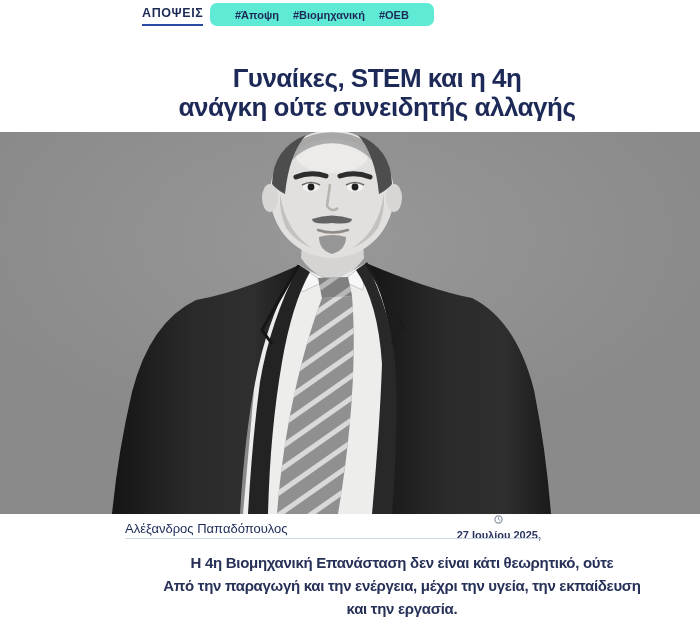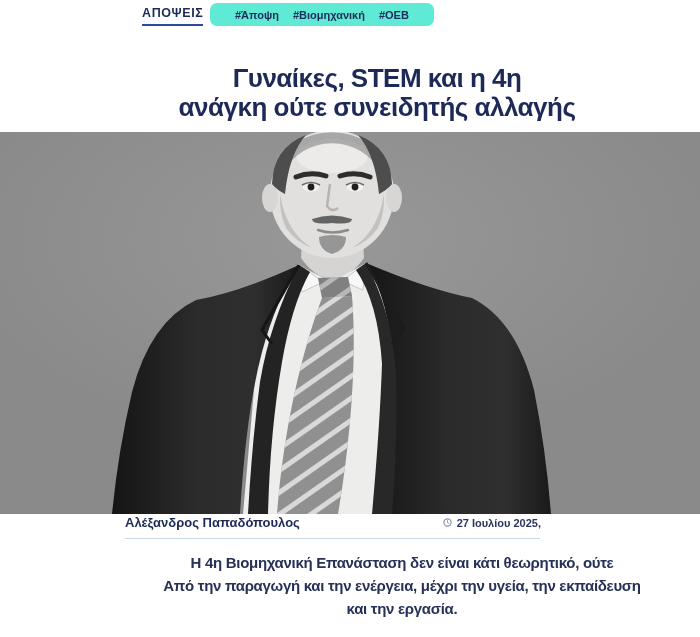--- a/index.html
+++ b/index.html
@@ -32,22 +32,22 @@
   .photo {
     position: absolute; left: 0; top: 132px; width: 700px; height: 382px;
     background: #8a8a8a; overflow: hidden;
   }
   .photo svg { display: block; width: 700px; height: 382px; }
 
   .byline-row {
     position: absolute; left: 125px; top: 515px; width: 416px;
     display: flex; justify-content: space-between; align-items: center;
   }
-  .author { font-size: 13px; font-weight: 700; color: #1c2a57; cursor: pointer; }
-  .date-wrap { display: flex; align-items: center; gap: 5px; }
+  .author { font-size: 13px; font-weight: 400; color: #1c2a57; cursor: pointer; }
+  .date-wrap { display: flex; align-items: center; gap: 5px; flex-direction: column; }
   .date-text { font-size: 11px; font-weight: 600; color: #2a3560; }
   .clock { width: 9px; height: 9px; }
 
   .separator { position: absolute; left: 125px; top: 538px; width: 415px; height: 1px; background: #cbd8e7; }
 
   .body-text {
     position: absolute; left: 128px; top: 551px; width: 540px;
     color: #273158; font-size: 15px; line-height: 23px; font-weight: 700;
     letter-spacing: -0.3px;
   }

